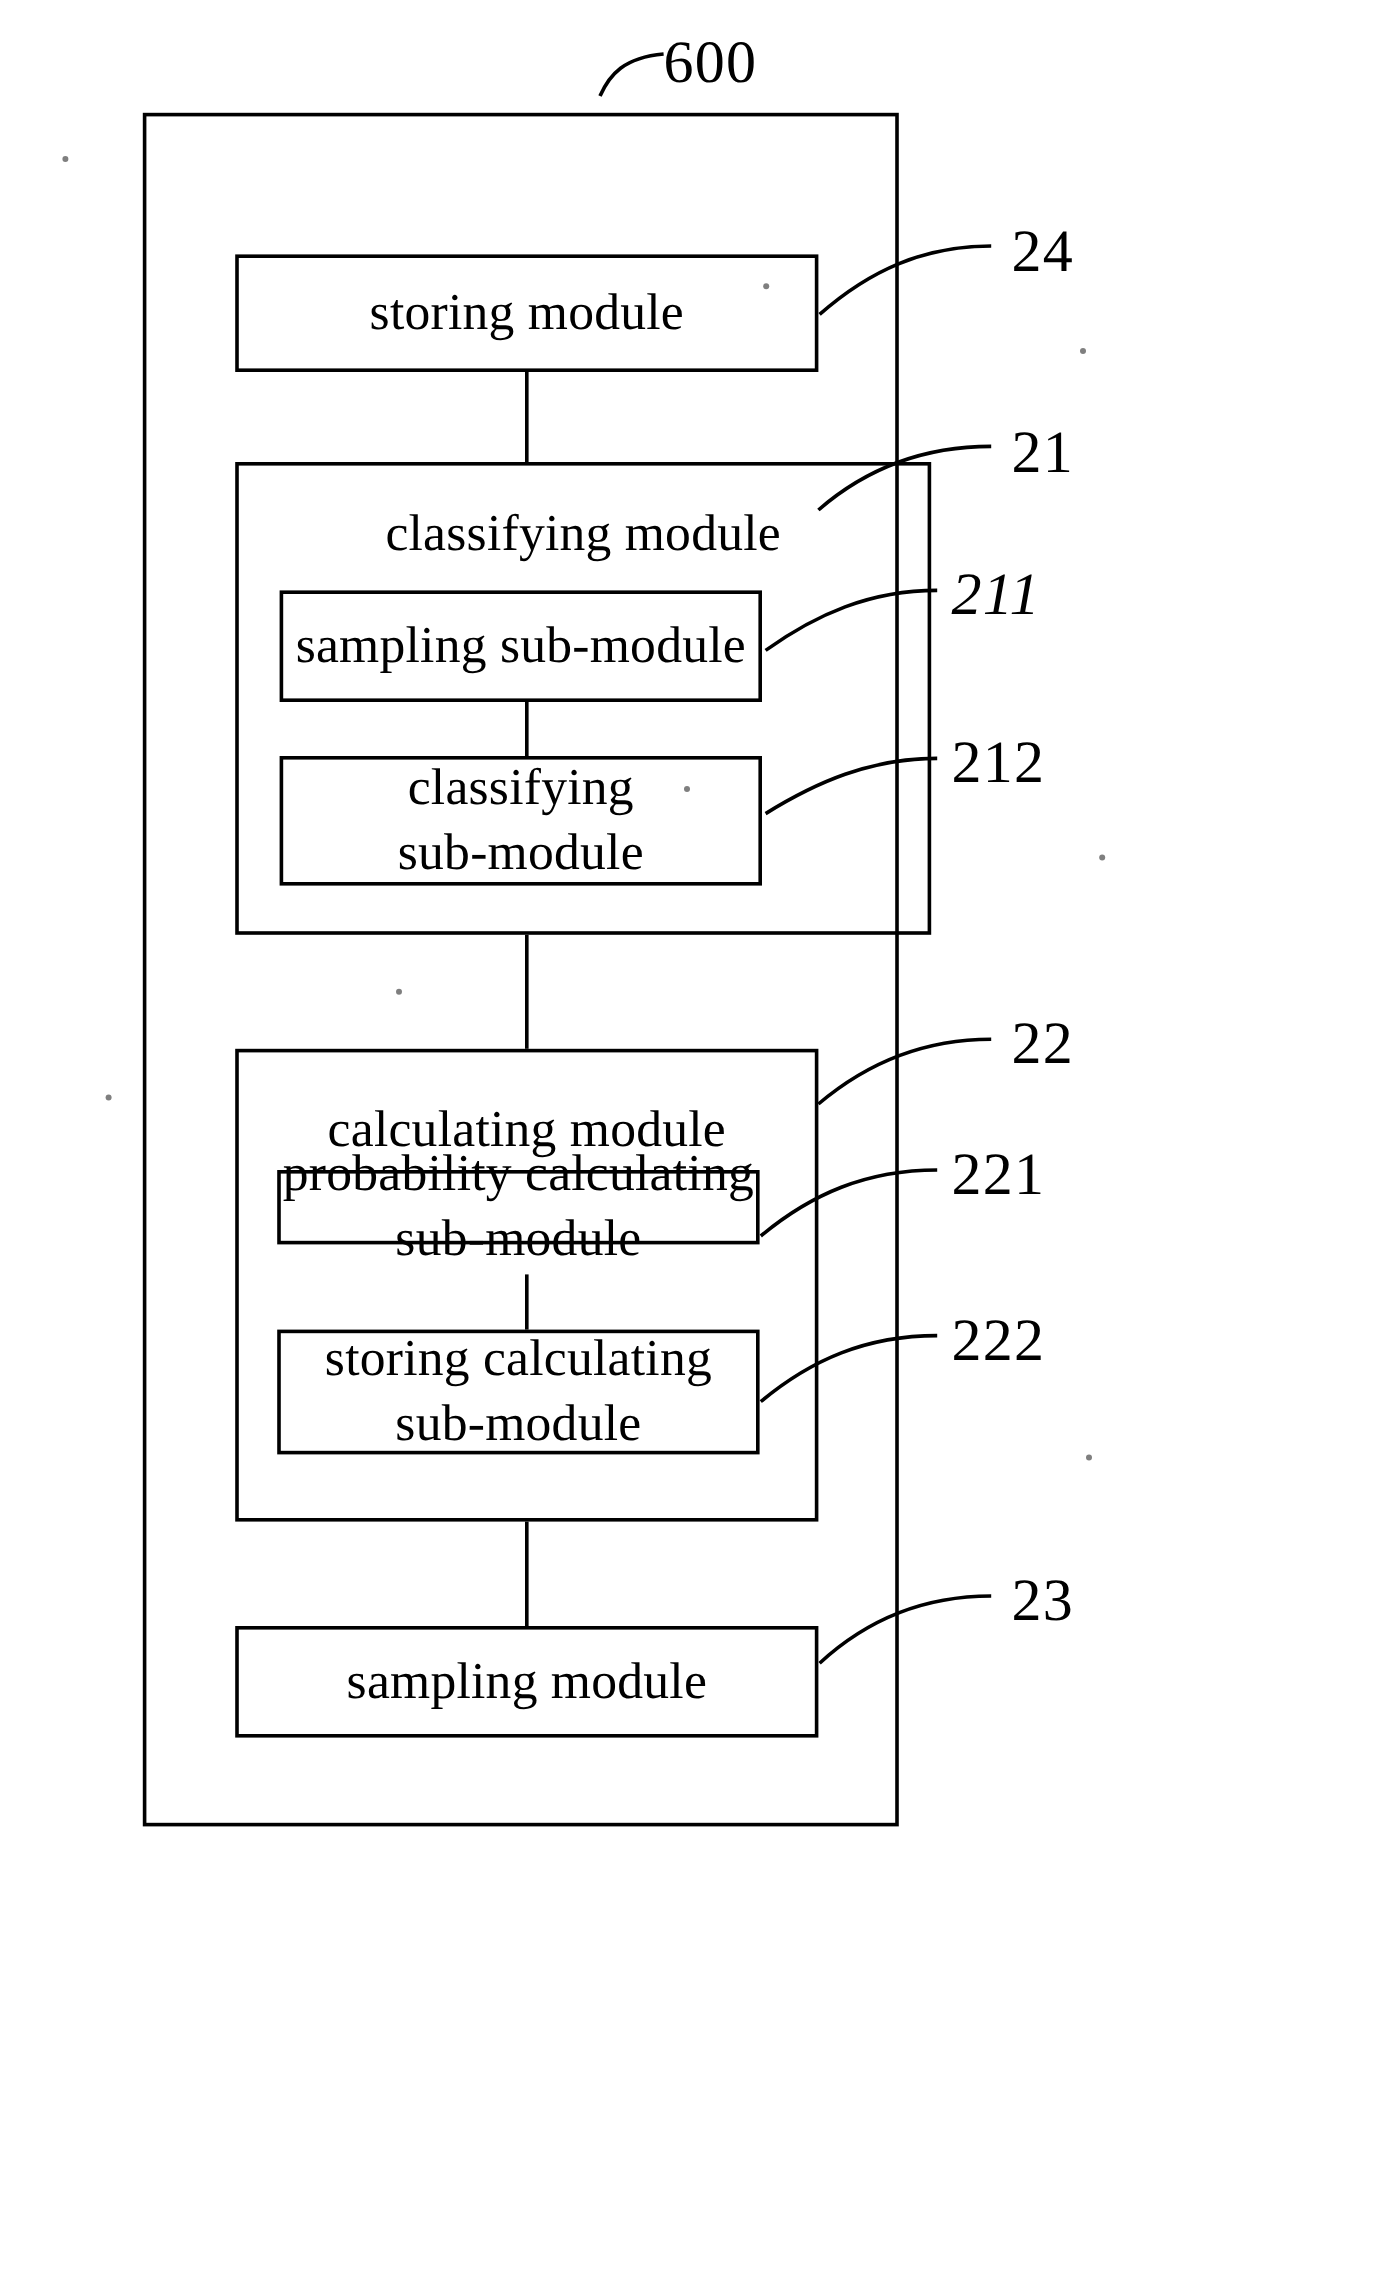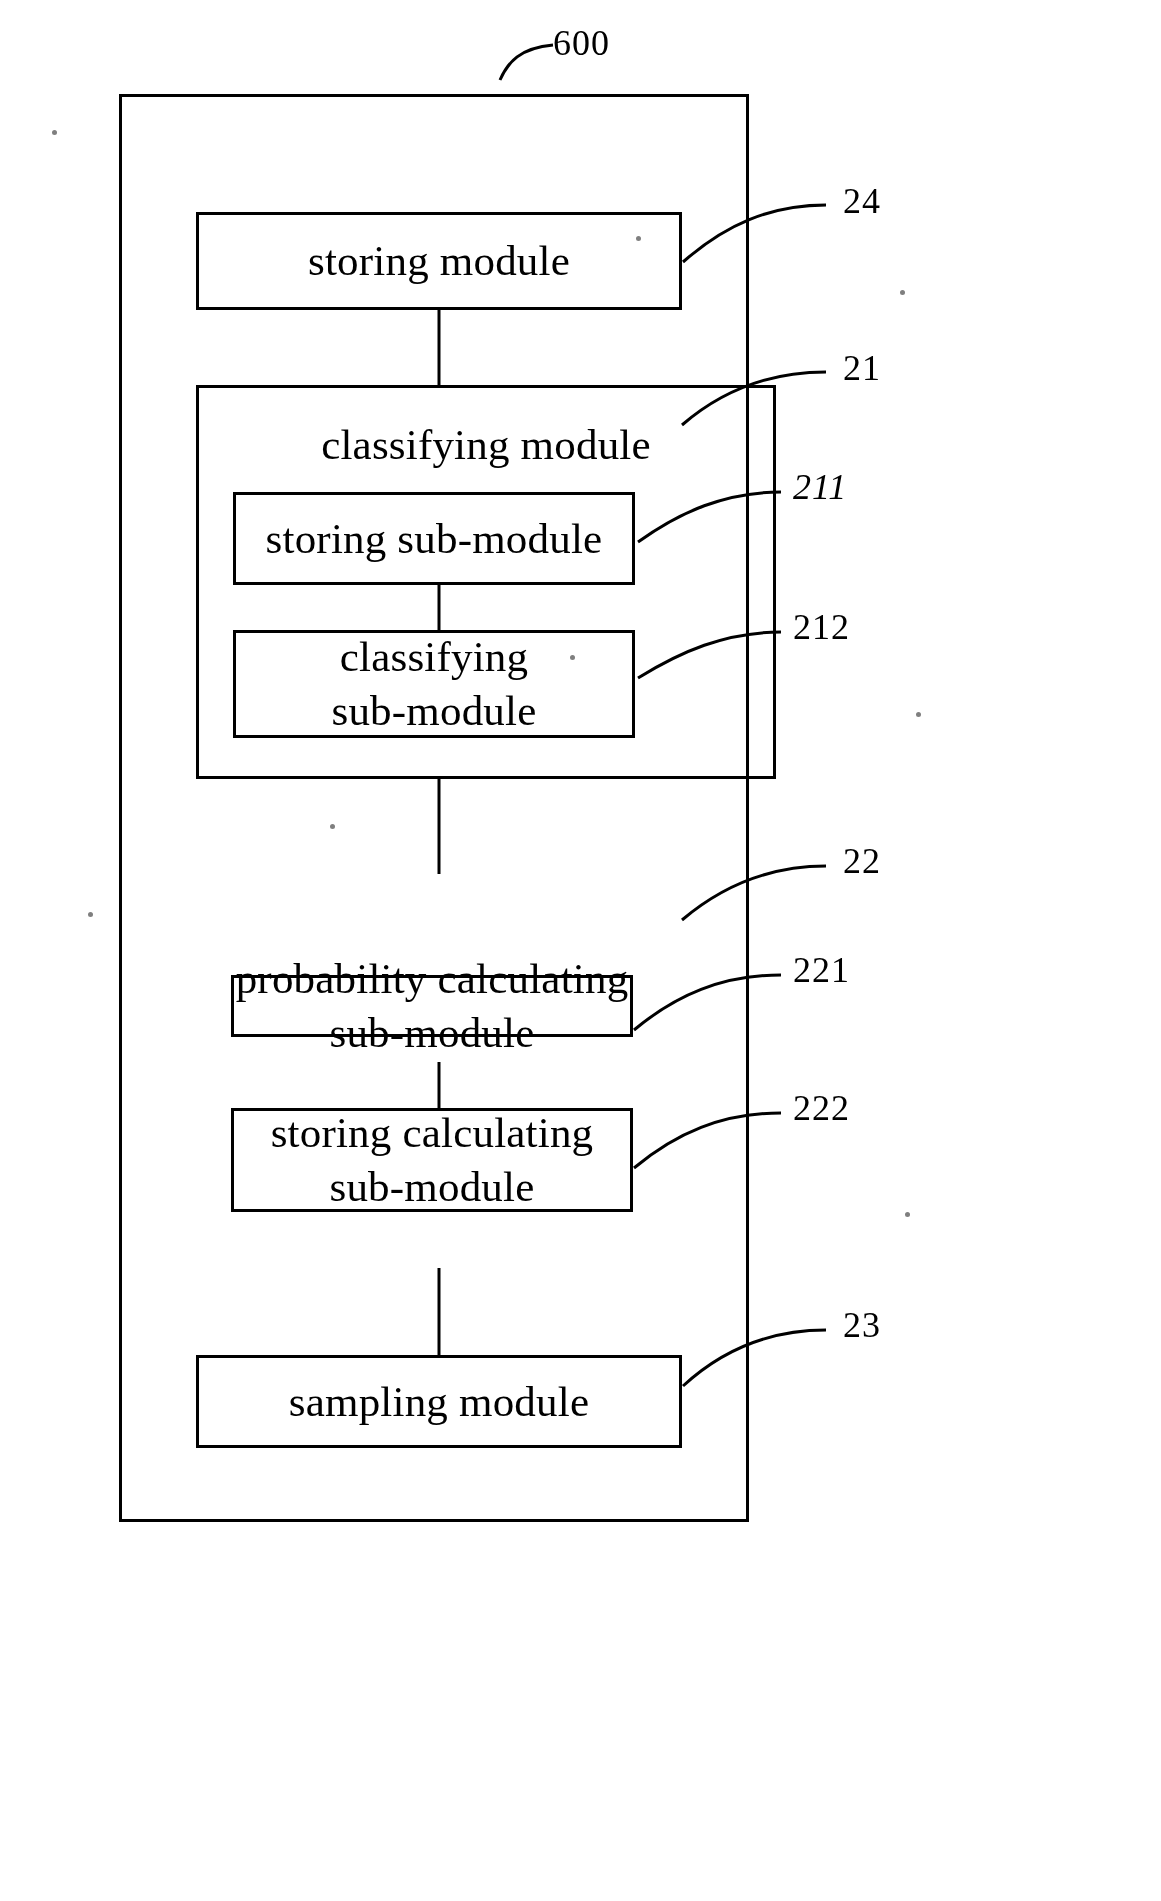--- a/index.html
+++ b/index.html
@@ -42,21 +42,21 @@
     white-space: pre-line;
   }
   .outer-frame {
     position: absolute;
     border: 3px solid #000000;
     box-sizing: border-box;
     background: transparent;
   }
   .ref-num {
     position: absolute;
-    font-size: 36px;
+    font-size: 50px;
     letter-spacing: 1px;
     white-space: nowrap;
   }
   .speck {
     position: absolute;
     width: 5px;
     height: 5px;
     background: #3a3a3a;
     border-radius: 50%;
     opacity: 0.65;
@@ -100,28 +100,31 @@
 
   <div class="box" style="left:196px; top:212px; width:486px; height:98px;">
     <span class="box-label">storing module</span>
   </div>
 
   <div class="box" style="left:196px; top:385px; width:580px; height:394px; align-items:flex-start; justify-content:center;">
     <span class="box-label" style="margin-top:30px;">classifying module</span>
   </div>
 
   <div class="box" style="left:233px; top:492px; width:402px; height:93px;">
-    <span class="box-label">storing sub-module</span>
+    <span class="box-label">sampling sub-module</span>
   </div>
 
   <div class="box" style="left:233px; top:630px; width:402px; height:108px;">
     <span class="box-label">classifying
 sub-module</span>
   </div>
 
+  <div class="box" style="left:196px; top:874px; width:486px; height:394px; align-items:flex-start; justify-content:center;">
+    <span class="box-label" style="margin-top:38px;">calculating module</span>
+  </div>
 
   <div class="box" style="left:231px; top:975px; width:402px; height:62px;">
     <span class="box-label">probability calculating
 sub-module</span>
   </div>
 
   <div class="box" style="left:231px; top:1108px; width:402px; height:104px;">
     <span class="box-label">storing calculating
 sub-module</span>
   </div>

